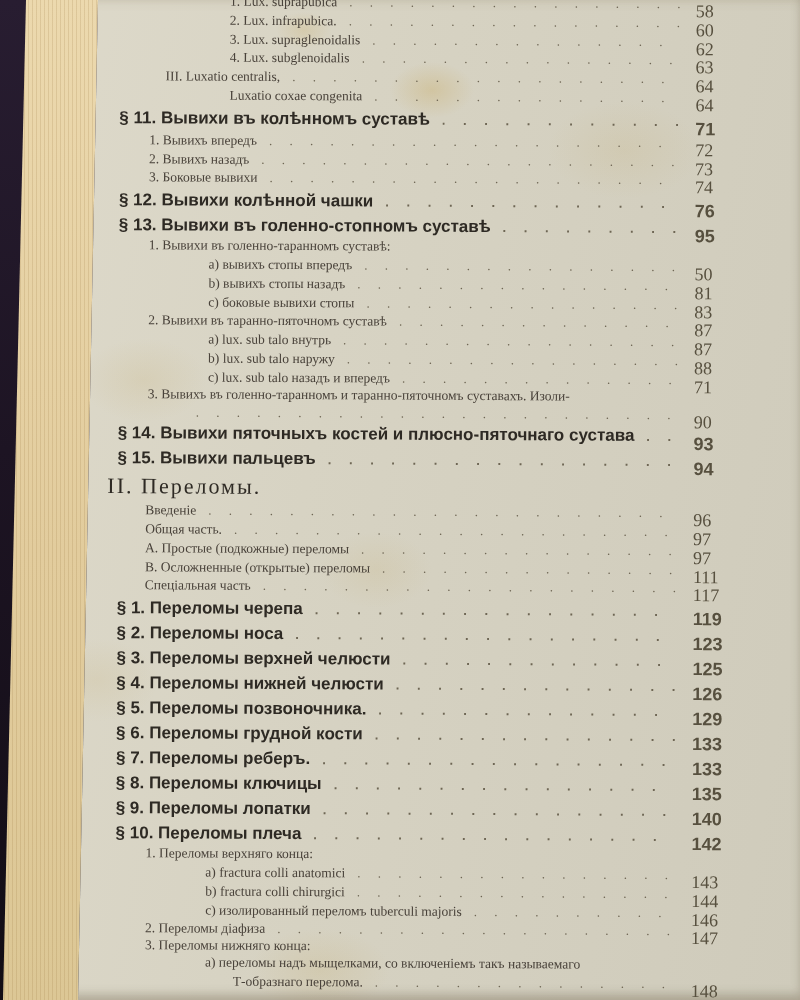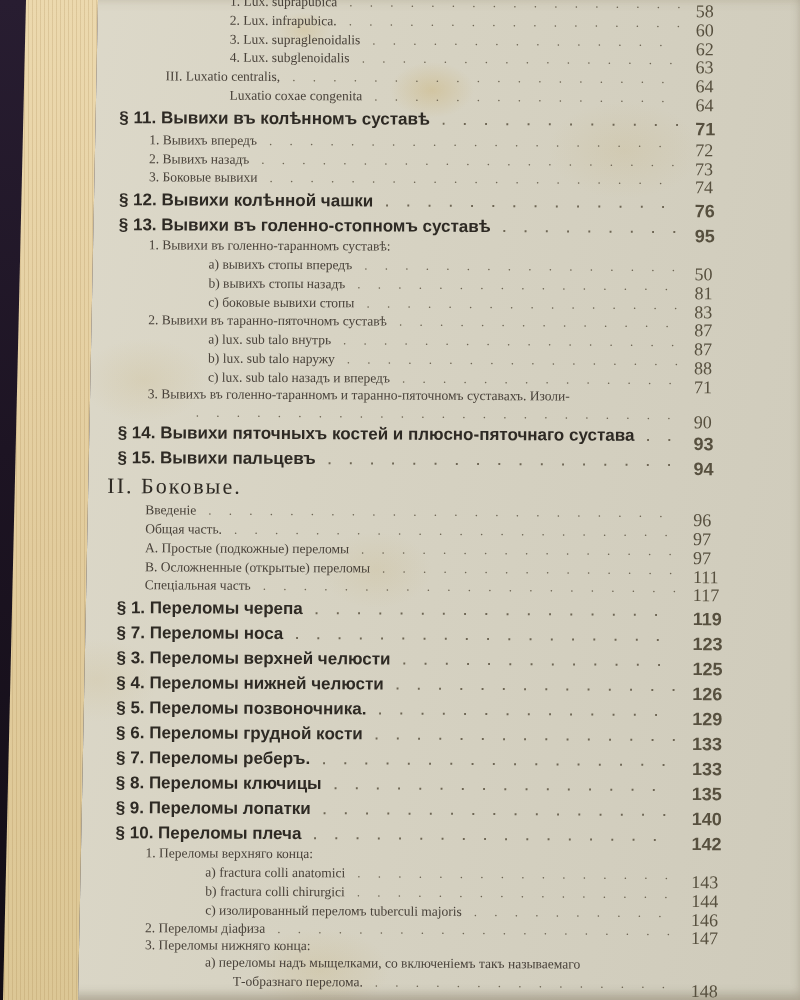--- a/index.html
+++ b/index.html
@@ -222,21 +222,21 @@
   </div>
     <div class="entry e-section">
     <div class="row l1">
       <span class="label">§ 15. Вывихи пальцевъ</span>
     <span class="leader"></span>
         <span class="page-num">94</span>
       </div>
   </div>
     <div class="entry e-part">
     <div class="row l1">
-      <span class="label">II. Боковые.</span>
+      <span class="label">II. Переломы.</span>
     </div>
   </div>
     <div class="entry e-intro">
     <div class="row l1">
       <span class="label">Введеніе</span>
     <span class="leader"></span>
         <span class="page-num">96</span>
       </div>
   </div>
     <div class="entry e-intro">
@@ -269,21 +269,21 @@
   </div>
     <div class="entry e-section">
     <div class="row l1">
       <span class="label">§ 1. Переломы черепа</span>
     <span class="leader"></span>
         <span class="page-num">119</span>
       </div>
   </div>
     <div class="entry e-section">
     <div class="row l1">
-      <span class="label">§ 7. Переломы носа</span>
+      <span class="label">§ 2. Переломы носа</span>
     <span class="leader"></span>
         <span class="page-num">123</span>
       </div>
   </div>
     <div class="entry e-section">
     <div class="row l1">
       <span class="label">§ 3. Переломы верхней челюсти</span>
     <span class="leader"></span>
         <span class="page-num">125</span>
       </div>

